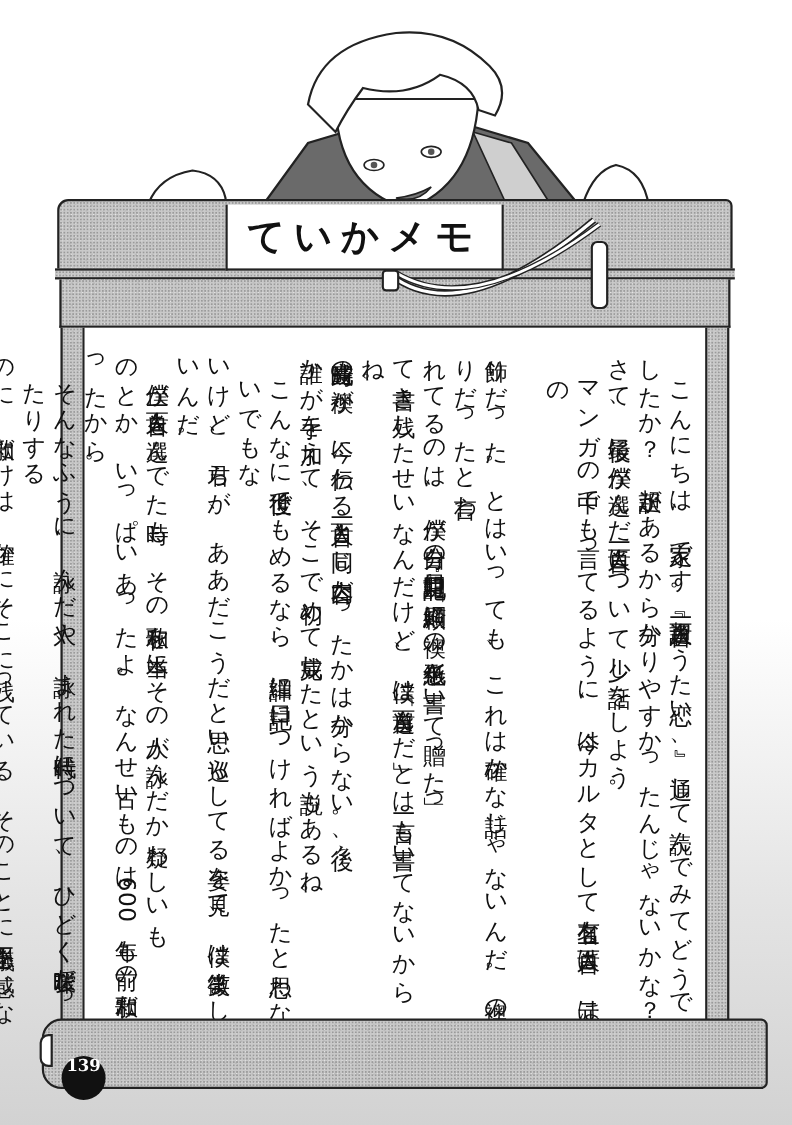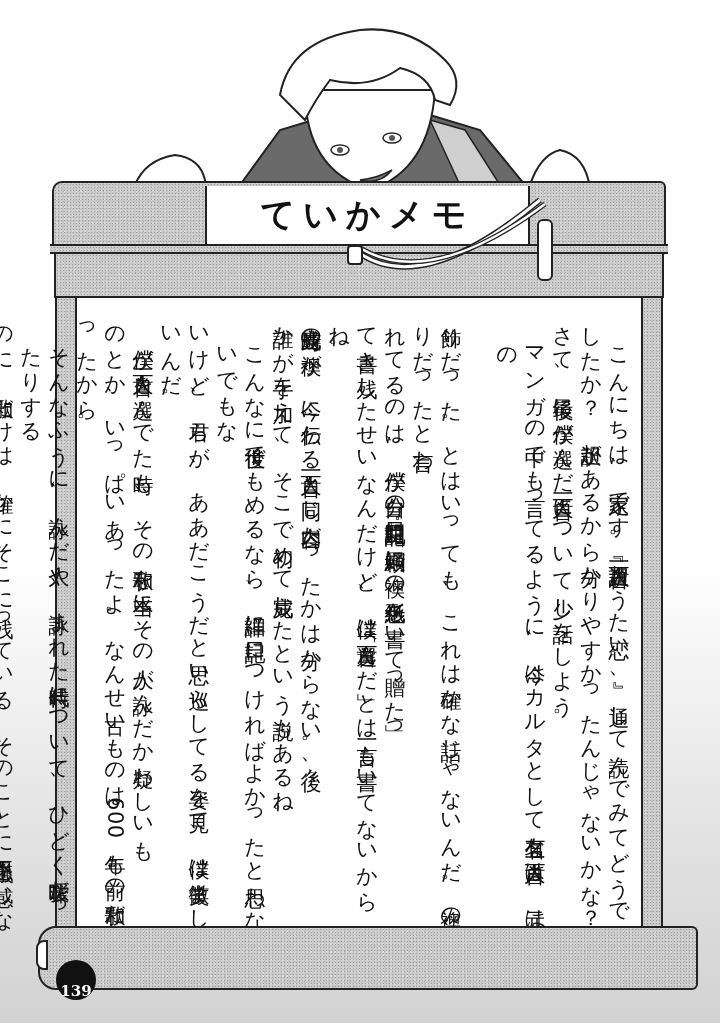--- a/index.html
+++ b/index.html
@@ -28,21 +28,21 @@
     }
     .roller-top-band {
       position: absolute; left: 50px; top: 244px; width: 618px; height: 10px;
       border-top: 2px solid #222; border-bottom: 2px solid #222; box-sizing: border-box;
     }
     .roller-top-lower {
       position: absolute; left: 54px; top: 254px; width: 610px; height: 44px;
       border-left: 2px solid #222; border-right: 2px solid #222; border-bottom: 2px solid #222; box-sizing: border-box;
     }
     .title-label {
-      position: absolute; left: 205px; top: 186px; width: 325px; height: 60px;
+      position: absolute; left: 205px; top: 186px; width: 253px; height: 60px;
       background: #fff; border: 2px solid #222; border-top: none; border-bottom: 2px solid #222;
       box-sizing: border-box; display: flex; align-items: center; justify-content: center;
     }
     .title-label span {
       font-family: "DejaVu Serif", serif; font-weight: bold; font-size: 34px; letter-spacing: 8px; color: #111;
     }
     
     .side-left {
       position: absolute; left: 55px; top: 298px; width: 22px; height: 636px;
       border-left: 2px solid #222; border-right: 2px solid #222; box-sizing: border-box;
@@ -66,21 +66,21 @@
     .roller-bottom {
       position: absolute; left: 38px; top: 926px; width: 660px; height: 64px;
       border: 2px solid #222; border-radius: 18px 6px 6px 18px; box-sizing: border-box;
     }
     .roller-cap {
       position: absolute; left: 36px; top: 940px; width: 12px; height: 30px;
       background: #fff; border: 2px solid #222; border-radius: 8px 0 0 8px; box-sizing: border-box;
     }
     .page-number {
       position: absolute; left: 56px; top: 960px; width: 40px; height: 40px; border-radius: 50%;
-      background: #111; color: #fff; display: flex; align-items: flex-end; justify-content: center;
+      background: #111; color: #fff; display: flex; align-items: flex-start; justify-content: center;
       font-family: "DejaVu Serif", serif; font-size: 15px; font-weight: bold;
     }
   </style>
 </head>
 <body>
 
 <div class="character">
   <svg viewBox="0 0 470 180" xmlns="http://www.w3.org/2000/svg">
 
     <path d="M110 165 L150 110 L200 95 L300 95 L350 110 L395 165 Z" fill="#6a6a6a" stroke="#222" stroke-width="2"></path>

